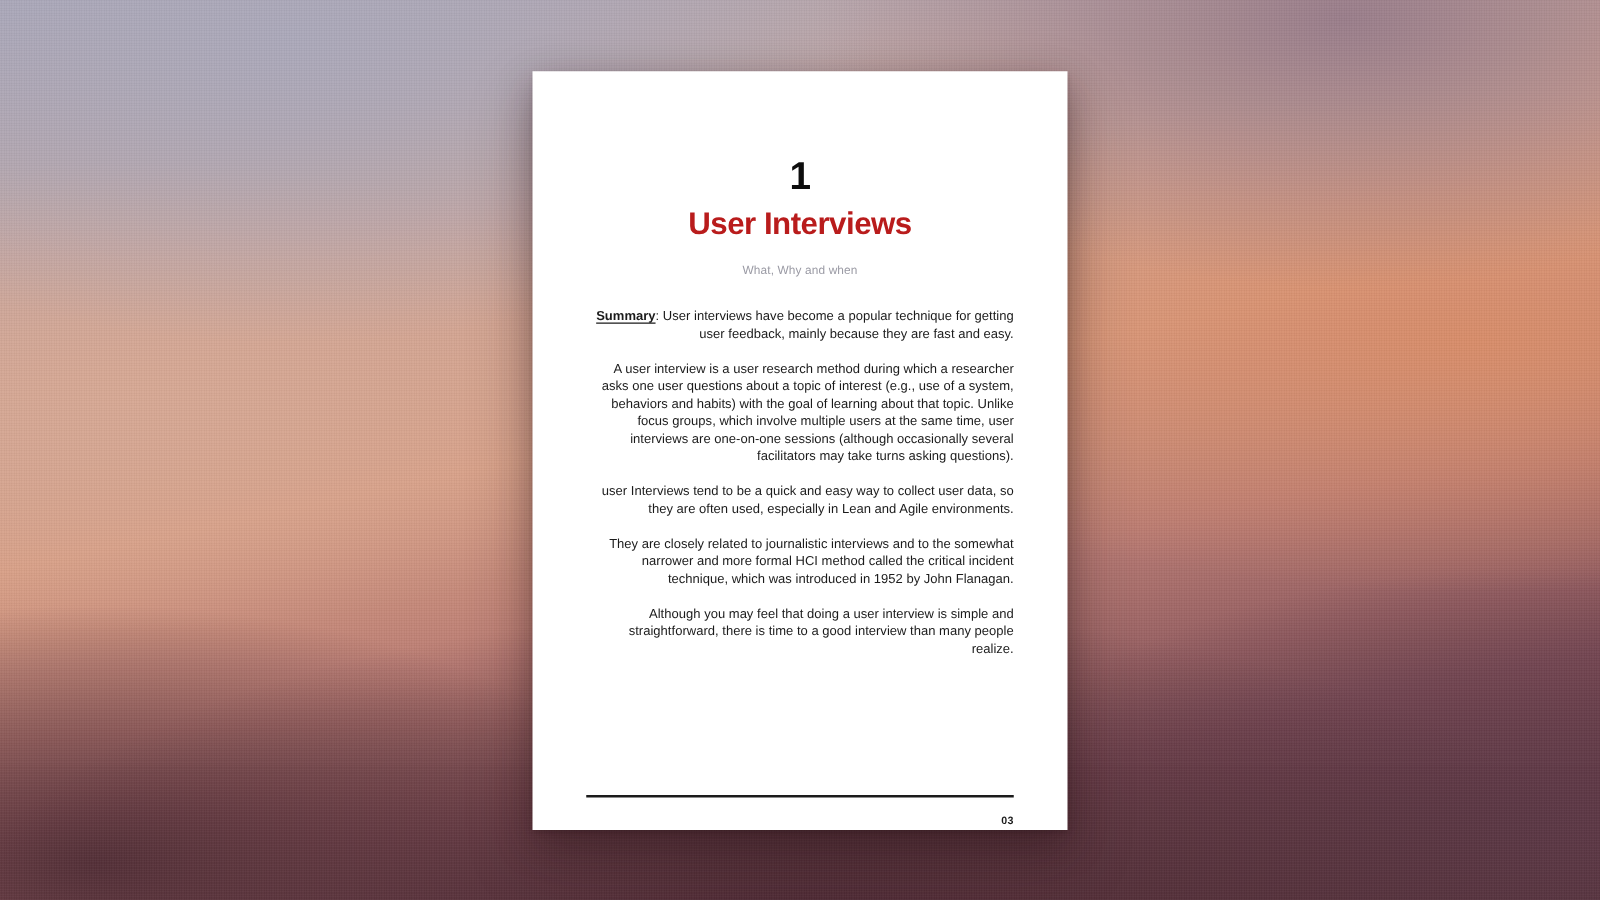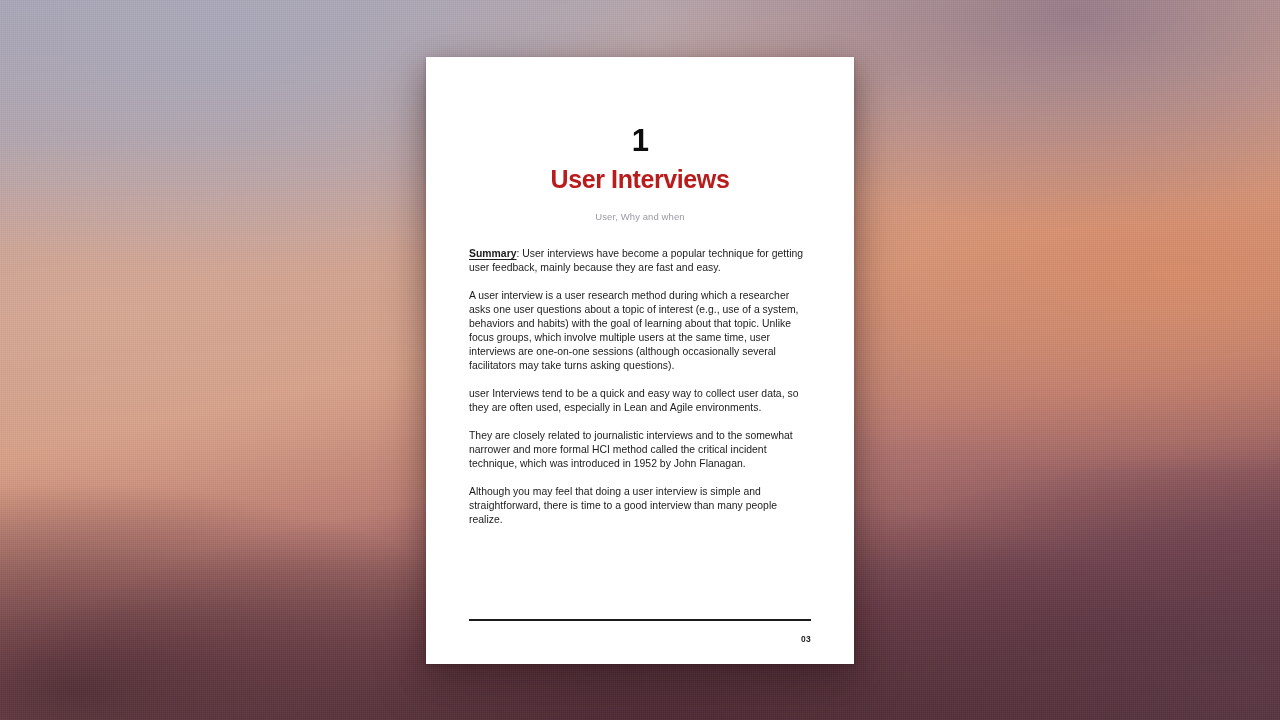--- a/index.html
+++ b/index.html
@@ -95,20 +95,21 @@
     font-weight: 400;
     color: #9a9aa4;
     margin-top: 11px;
     letter-spacing: 0.1px;
   }
 
   
   .doc-body {
     flex: 1 1 auto;
     padding-top: 25px;
+    text-align: right;
   }
 
   p.para {
     font-size: 10.4px;
     line-height: 14px;
     color: #1b1b1b;
     margin: 0 0 14px 0;
     letter-spacing: 0.02px;
   }
 
@@ -122,21 +123,21 @@
     font-size: 16px;
     font-weight: 700;
     color: #0d0d0d;
     margin: 25px 0 16px 0;
     letter-spacing: -0.25px;
   }
 
   
   .doc-footer {
     flex: 0 0 auto;
-    padding-bottom: 20px;
+    padding-bottom: 3px;
   }
 
   .footer-rule {
     height: 2px;
     background: #1b1b1b;
     width: 100%;
   }
 
   .page-number {
     text-align: right;
@@ -150,21 +151,21 @@
 </head>
 <body>
 
 <div id="backdrop"></div>
 
 <div id="page">
 
   <div class="doc-header">
     <div class="chapter-number">1</div>
     <h1 class="doc-title">User Interviews</h1>
-    <div class="doc-subtitle">User, Why and when</div>
+    <div class="doc-subtitle">What, Why and when</div>
   </div>
 
   <div class="doc-body">
 
     <p class="para"><span class="summary-label">Summary</span><span>: </span><span>User interviews have become a popular technique for getting user feedback, mainly because they are fast and easy.</span></p>
 
 
     <p class="para">A user interview is a user research method during which a researcher asks one user questions about a topic of interest (e.g., use of a system, behaviors and habits) with the goal of learning about that topic. Unlike focus groups, which involve multiple users at the same time, user interviews are one-on-one sessions (although occasionally several facilitators may take turns asking questions).</p>
 
     <p class="para">user Interviews tend to be a quick and easy way to collect user data, so they are often used, especially in Lean and Agile environments.</p>

